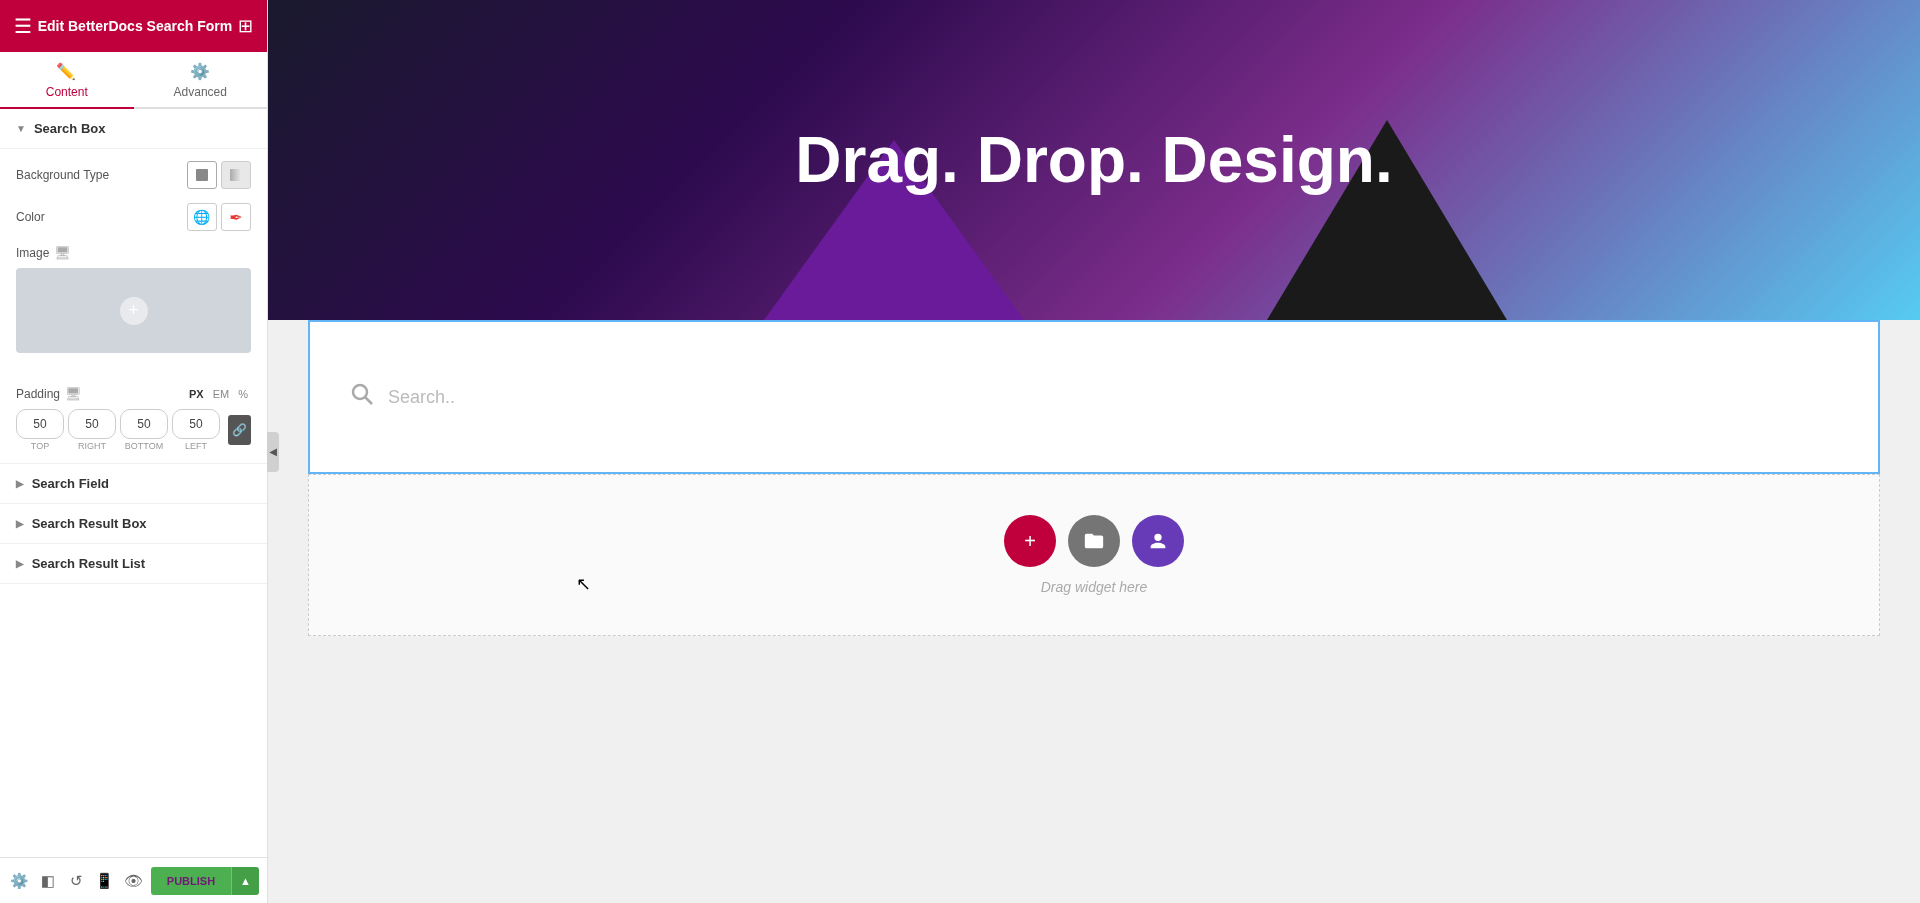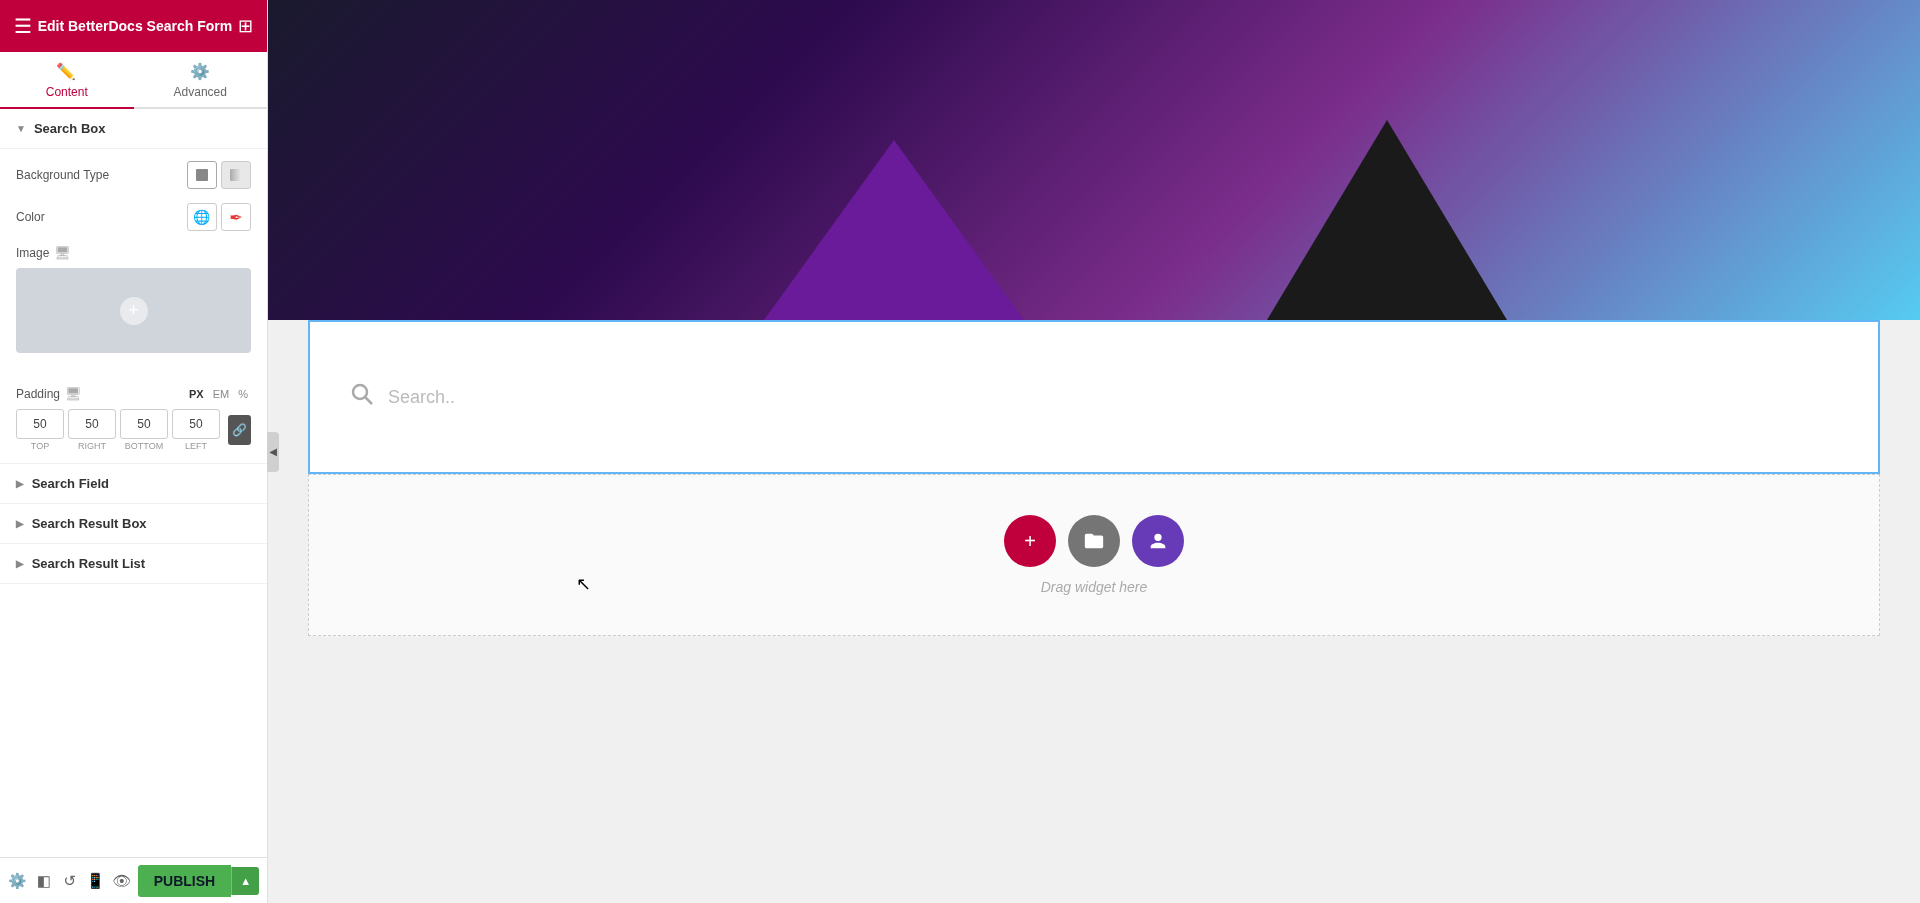--- a/index.html
+++ b/index.html
@@ -223,21 +223,21 @@
     }
     .pad-input-wrap {
       display: flex;
       flex-direction: column;
       align-items: center;
     }
     .pad-input {
       width: 48px;
       height: 30px;
       border: 1px solid #ccc;
-      border-radius: 3px;
+      border-radius: 10px;
       text-align: center;
       font-size: 12px;
       color: #444;
     }
     .pad-sublabel {
       font-size: 9px;
       color: #999;
       text-transform: uppercase;
       margin-top: 2px;
     }
@@ -287,24 +287,24 @@
       color: #666;
       cursor: pointer;
     }
     .publish-btn {
       margin-left: auto;
       display: flex;
       align-items: center;
     }
     .publish-main {
       background: #4CAF50;
-      color: #0f172a;
+      color: #701a75;
       border: none;
       padding: 8px 16px;
-      font-size: 14px;
+      font-size: 11px;
       font-weight: bold;
       cursor: pointer;
       border-radius: 3px 0 0 3px;
     }
     .publish-arrow {
       background: #43A047;
       color: #fff;
       border: none;
       padding: 8px 8px;
       cursor: pointer;
@@ -593,20 +593,21 @@
       <button class="publish-arrow">▲</button>
     </div>
   </div>
 
   <div class="collapse-handle">◀</div>
 </div>
 
 <div class="main-content">
 
   <div class="hero">
+    <div class="hero-title">Drag. Drop. Design.</div>
   </div>
 
   <div class="search-section">
     <div class="search-icon-wrap">
       <svg width="24" height="24" viewBox="0 0 24 24" fill="none" stroke="#aaa" stroke-width="2.5">
         <circle cx="10" cy="10" r="7"></circle>
         <line x1="15" y1="15" x2="22" y2="22"></line>
       </svg>
     </div>
     <div class="search-input-display">Search..</div>

